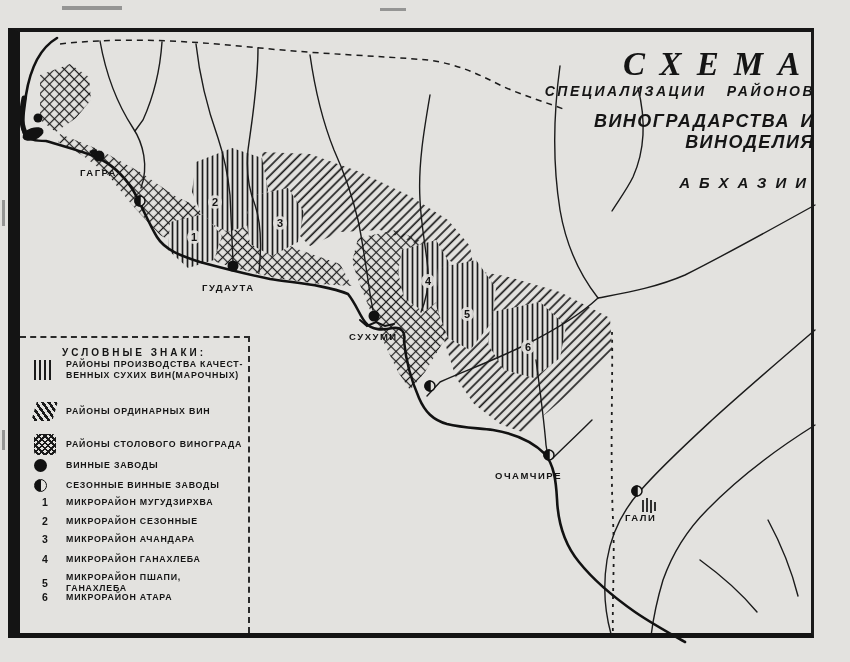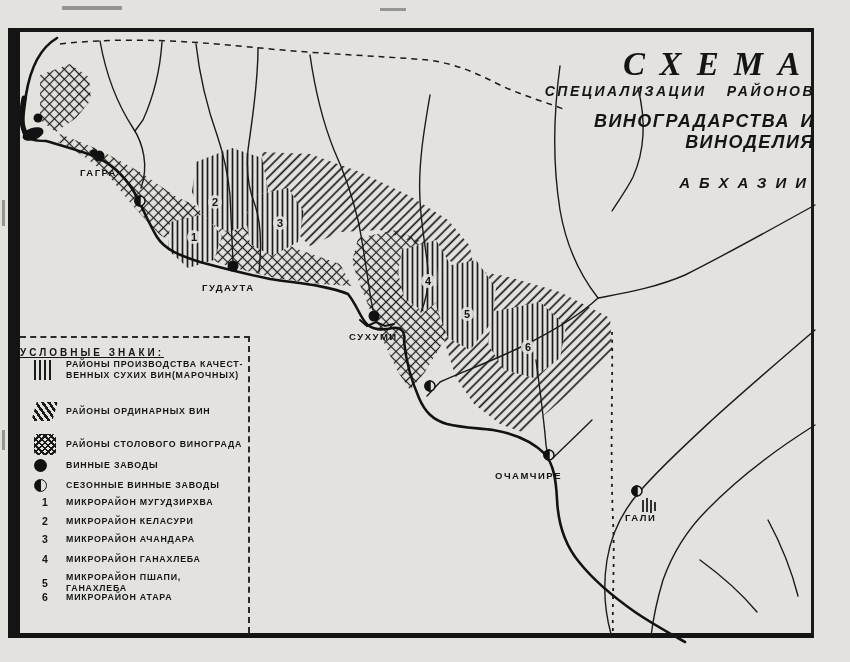--- a/index.html
+++ b/index.html
@@ -13,22 +13,22 @@
   
   .title{position:absolute;left:515px;top:46px;width:300px;text-align:right;font-style:italic;}
   .t1{font-size:33px;font-weight:bold;letter-spacing:15px;padding-left:15px;
       font-family:"Liberation Serif",serif;}
   .t2{font-size:14px;font-weight:bold;letter-spacing:2.5px;word-spacing:14px;}
   .t3{margin-top:12px;font-size:18px;font-weight:bold;letter-spacing:1.5px;word-spacing:4px;}
   .t4{margin-top:21px;font-size:15px;font-weight:bold;letter-spacing:9px;padding-left:9px;}
   
   .legend{position:absolute;left:20px;top:336px;width:230px;height:297px;
           border-top:2px dashed #2a2a2a;border-right:2px dashed #2a2a2a;box-sizing:border-box;}
-  .lg-header{position:absolute;left:0;right:0;top:9px;text-align:left;
-             font-size:10px;font-weight:bold;letter-spacing:3px;text-decoration:underline;}
+  .lg-header{position:absolute;left:0;right:0;top:9px;text-align:center;
+             font-size:10px;font-weight:bold;letter-spacing:3px;}
   .lg-row{position:absolute;left:10px;right:4px;display:flex;align-items:center;}
   .lg-ico{width:36px;display:flex;justify-content:flex-start;padding-left:4px;box-sizing:border-box;flex:none;}
   .lg-label{font-size:8.8px;font-weight:bold;letter-spacing:.8px;line-height:11px;}
   .lg-num{width:36px;padding-left:12px;box-sizing:border-box;font-size:10.5px;font-weight:bold;flex:none;}
   .sw{display:inline-block;}
   .sw-v{width:17px;height:20px;
         background:repeating-linear-gradient(90deg,#1a1a1a 0 1.9px,rgba(0,0,0,0) 1.9px 5px);}
   .sw-d{width:21px;height:19px;transform:skewX(-16deg);
         background:repeating-linear-gradient(45deg,rgba(0,0,0,0) 0 2.4px,#1a1a1a 2.4px 4.6px);}
   .sw-x{width:22px;height:21px;border-radius:4px;
@@ -235,21 +235,21 @@
         </span>
       <span class="lg-label">СЕЗОННЫЕ ВИННЫЕ ЗАВОДЫ</span>
     </div>
 
     <div class="lg-row" style="top:158px">
       <span class="lg-num">1</span>
       <span class="lg-label">МИКРОРАЙОН МУГУДЗИРХВА</span>
     </div>
     <div class="lg-row" style="top:177px">
       <span class="lg-num">2</span>
-      <span class="lg-label">МИКРОРАЙОН КЕЛАСУРИ</span>
+      <span class="lg-label">МИКРОРАЙОН СЕЗОННЫЕ</span>
     </div>
     <div class="lg-row" style="top:195px">
       <span class="lg-num">3</span>
       <span class="lg-label">МИКРОРАЙОН АЧАНДАРА</span>
     </div>
     <div class="lg-row" style="top:215px">
       <span class="lg-num">4</span>
       <span class="lg-label">МИКРОРАЙОН ГАНАХЛЕБА</span>
     </div>
     <div class="lg-row" style="top:234px">

